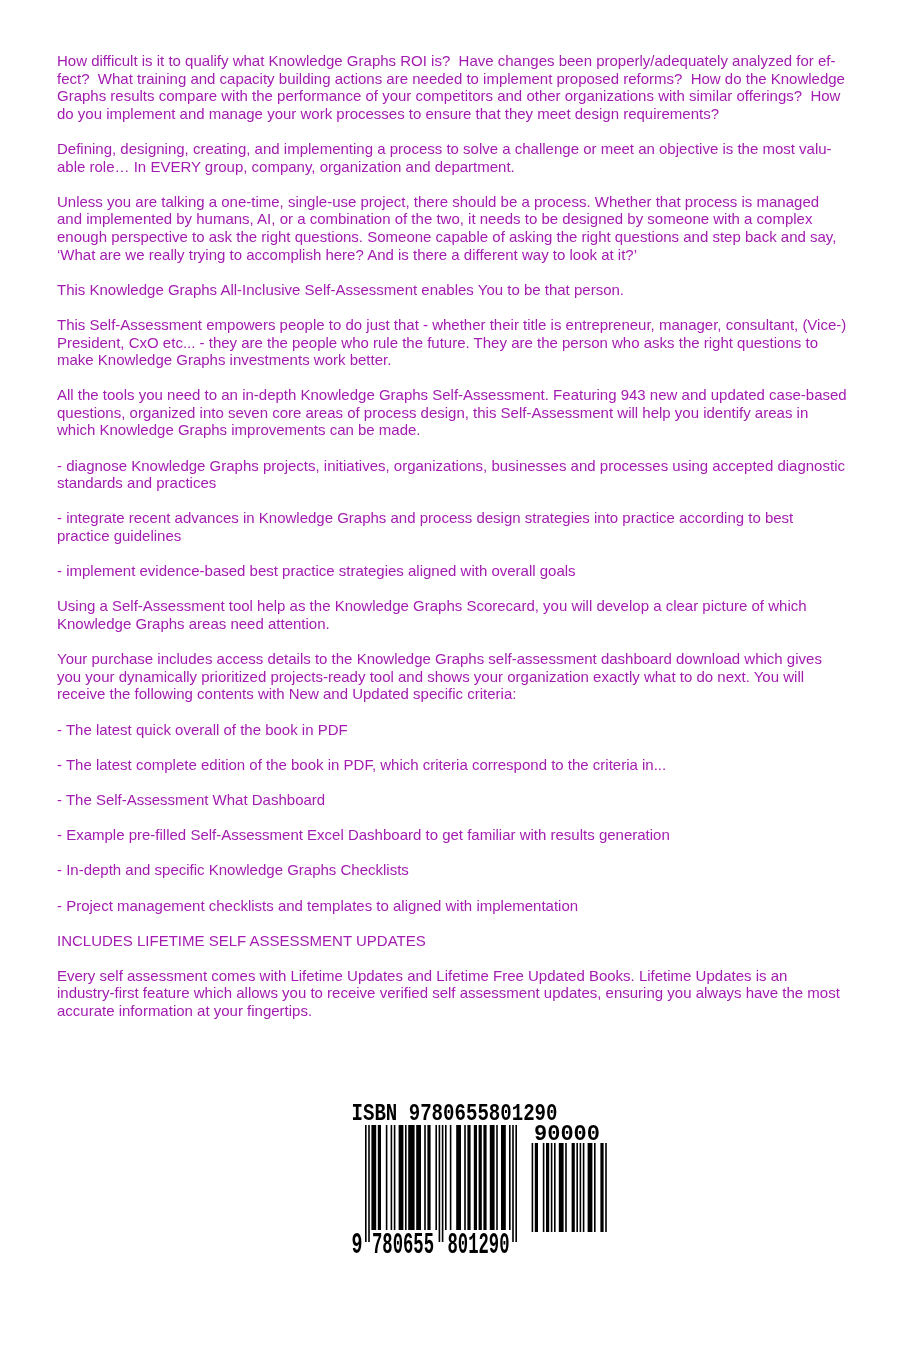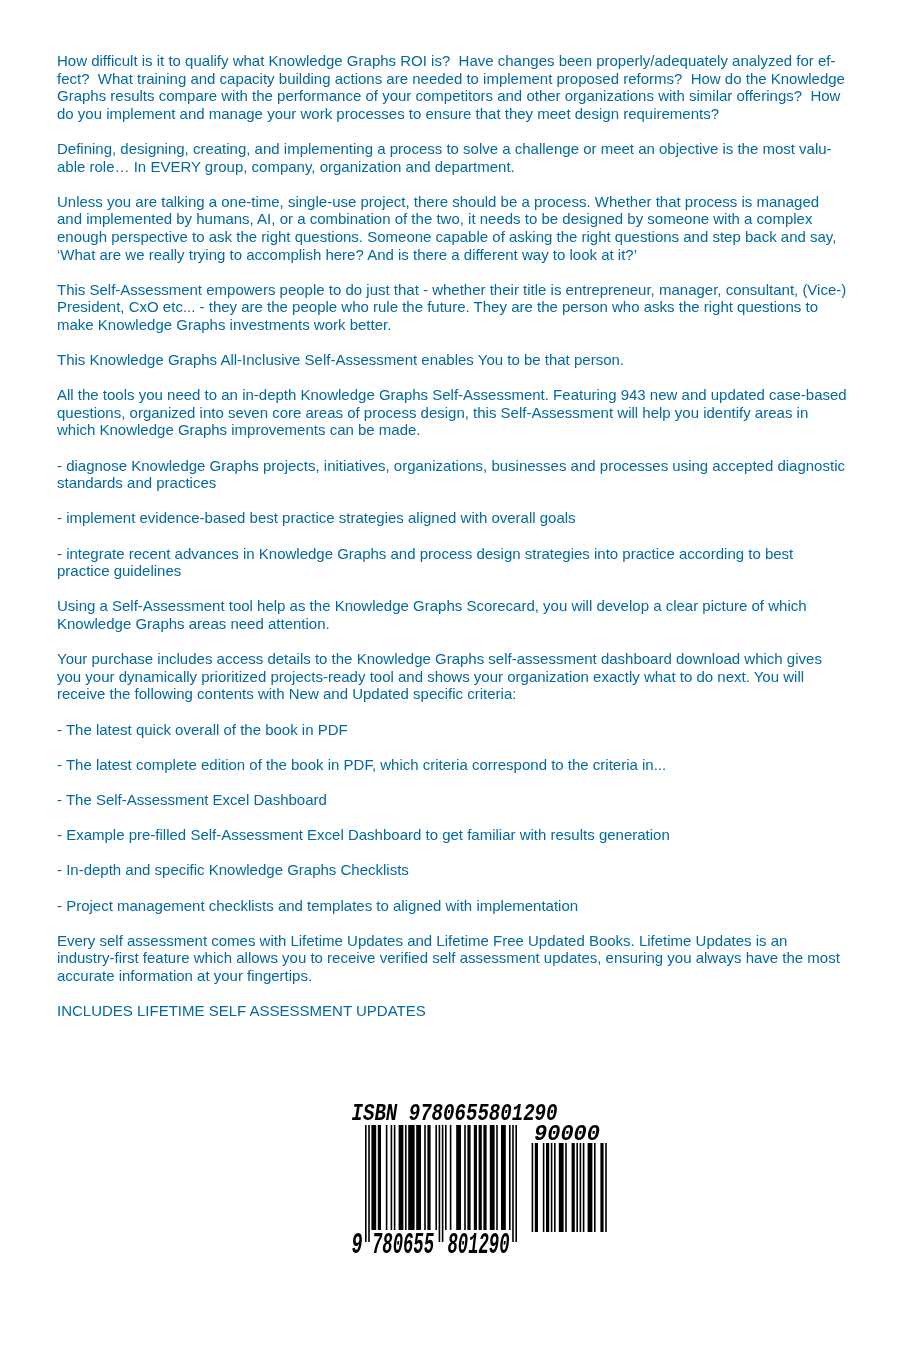--- a/index.html
+++ b/index.html
@@ -11,32 +11,32 @@
     font-family:"Liberation Sans", sans-serif;
   }
   .page{
     position:absolute;inset:0;
     background:#ffffff;
   }
   .body-text{
     position:absolute;
     left:57px;top:52px;
     width:802px;
-    color:#0369a1;
+    color:#a21caf;
     font-size:15px;
     line-height:17.6px;
   }
   .body-text p{
     margin:0 0 17.6px 0;
     white-space:pre-wrap;
   }
   .barcode-block{
     position:absolute;
     left:330px;top:1098px;
-    width:285px;height:162px;font-style:italic;
+    width:285px;height:162px;
   }
   .bc-label{
     font-family:"Liberation Mono", monospace;
     font-weight:700;
     font-size:24px;
     fill:#000000;
   }
   .bc-digits{
     font-family:"Liberation Mono", monospace;
     font-weight:700;
@@ -60,47 +60,47 @@
   <p>How difficult is it to qualify what Knowledge Graphs ROI is?  Have changes been properly/adequately analyzed for ef-
 fect?  What training and capacity building actions are needed to implement proposed reforms?  How do the Knowledge
 Graphs results compare with the performance of your competitors and other organizations with similar offerings?  How
 do you implement and manage your work processes to ensure that they meet design requirements?</p>
       <p>Defining, designing, creating, and implementing a process to solve a challenge or meet an objective is the most valu-
 able role… In EVERY group, company, organization and department.</p>
       <p>Unless you are talking a one-time, single-use project, there should be a process. Whether that process is managed
 and implemented by humans, AI, or a combination of the two, it needs to be designed by someone with a complex
 enough perspective to ask the right questions. Someone capable of asking the right questions and step back and say,
 ‘What are we really trying to accomplish here? And is there a different way to look at it?’</p>
+      <p>This Knowledge Graphs All-Inclusive Self-Assessment enables You to be that person.</p>
       <p>This Self-Assessment empowers people to do just that - whether their title is entrepreneur, manager, consultant, (Vice-)
 President, CxO etc... - they are the people who rule the future. They are the person who asks the right questions to
 make Knowledge Graphs investments work better.</p>
-      <p>This Knowledge Graphs All-Inclusive Self-Assessment enables You to be that person.</p>
       <p>All the tools you need to an in-depth Knowledge Graphs Self-Assessment. Featuring 943 new and updated case-based
 questions, organized into seven core areas of process design, this Self-Assessment will help you identify areas in
 which Knowledge Graphs improvements can be made.</p>
       <p>- diagnose Knowledge Graphs projects, initiatives, organizations, businesses and processes using accepted diagnostic
 standards and practices</p>
-      <p>- implement evidence-based best practice strategies aligned with overall goals</p>
       <p>- integrate recent advances in Knowledge Graphs and process design strategies into practice according to best
 practice guidelines</p>
+      <p>- implement evidence-based best practice strategies aligned with overall goals</p>
       <p>Using a Self-Assessment tool help as the Knowledge Graphs Scorecard, you will develop a clear picture of which
 Knowledge Graphs areas need attention.</p>
       <p>Your purchase includes access details to the Knowledge Graphs self-assessment dashboard download which gives
 you your dynamically prioritized projects-ready tool and shows your organization exactly what to do next. You will
 receive the following contents with New and Updated specific criteria:</p>
       <p>- The latest quick overall of the book in PDF</p>
       <p>- The latest complete edition of the book in PDF, which criteria correspond to the criteria in...</p>
-      <p>- The Self-Assessment Excel Dashboard</p>
+      <p>- The Self-Assessment What Dashboard</p>
       <p>- Example pre-filled Self-Assessment Excel Dashboard to get familiar with results generation</p>
       <p>- In-depth and specific Knowledge Graphs Checklists</p>
       <p>- Project management checklists and templates to aligned with implementation</p>
+      <p>INCLUDES LIFETIME SELF ASSESSMENT UPDATES</p>
       <p>Every self assessment comes with Lifetime Updates and Lifetime Free Updated Books. Lifetime Updates is an
 industry-first feature which allows you to receive verified self assessment updates, ensuring you always have the most
 accurate information at your fingertips.</p>
-      <p>INCLUDES LIFETIME SELF ASSESSMENT UPDATES</p>
     </div>
 
   <div class="barcode-block">
     <svg width="285" height="162" viewBox="0 0 285 162" xmlns="http://www.w3.org/2000/svg">
       <text class="bc-label" x="124.5" y="22" text-anchor="middle" textLength="206" lengthAdjust="spacingAndGlyphs">ISBN 9780655801290</text>
       <g>
           <rect x="35.00" y="27" width="1.60" height="117" fill="#000000"></rect>
           <rect x="38.20" y="27" width="1.60" height="117" fill="#000000"></rect>
           <rect x="41.40" y="27" width="4.80" height="105" fill="#000000"></rect>
           <rect x="47.80" y="27" width="3.20" height="105" fill="#000000"></rect>

